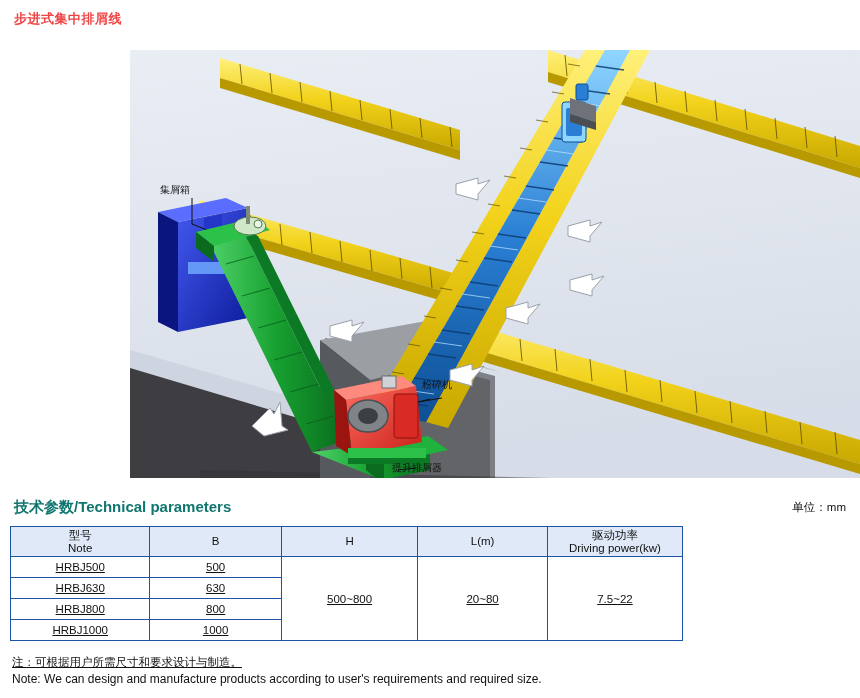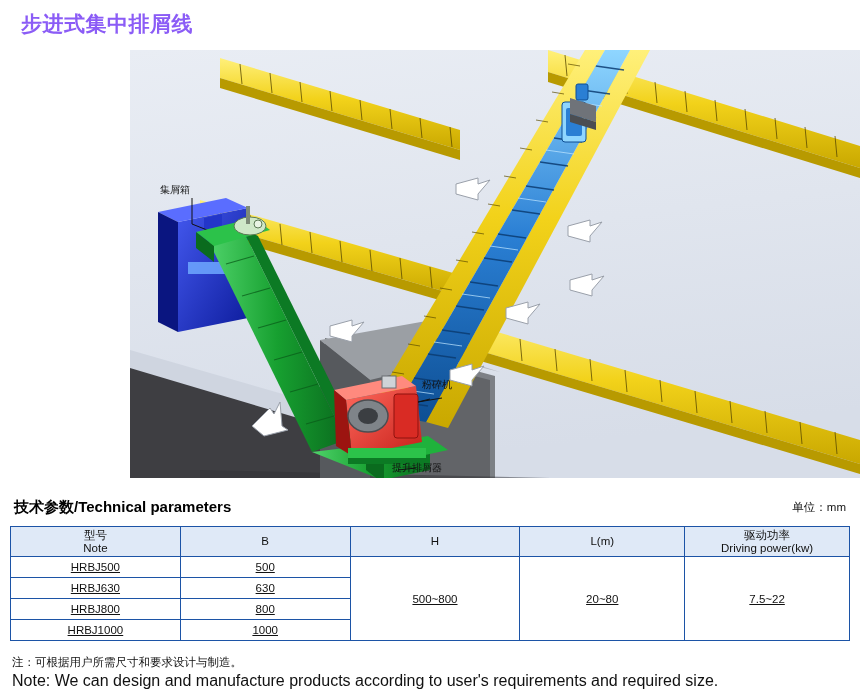--- a/index.html
+++ b/index.html
@@ -12,25 +12,24 @@
     color: #1b1b1b;
     position: relative;
     overflow: hidden;
   }
 
   
   .page-title {
     position: absolute;
     left: 14px;
     top: 10px;
-    font-size: 21px;
+    font-size: 13px;
     font-weight: bold;
-    color: #8b5cf6;
+    color: #ef4444;
     letter-spacing: 0.5px;
-    margin-left: 7px;
   }
 
   
   .illus-wrap {
     position: absolute;
     left: 130px;
     top: 50px;
     width: 730px;
     height: 428px;
     overflow: hidden;
@@ -51,36 +50,36 @@
     font-family: "Liberation Sans", sans-serif;
   }
 
   
   .tech-head {
     position: absolute;
     left: 14px;
     top: 498px;
     font-size: 15px;
     font-weight: bold;
-    color: #000000;
+    color: #0f766e;
   }
   .unit-note {
     position: absolute;
     right: 14px;
     top: 500px;
     font-size: 11.5px;
     color: #111;
   }
 
   
   table.params {
     position: absolute;
     left: 10px;
     top: 526px;
-    width: 840px;
+    width: 673px;
     border-collapse: collapse;
     font-size: 11.5px;
   }
   table.params th, table.params td {
     border: 1px solid #1c53a6;
     text-align: center;
     color: #111;
     font-weight: normal;
     padding: 0;
   }
@@ -100,26 +99,27 @@
   .col-l     { width: 165px; }
   .col-p     { width: 165px; }
 
   
   .note-cn {
     position: absolute;
     left: 12px;
     top: 655px;
     font-size: 11.5px;
     color: #111;
+    text-decoration: underline;
   }
   .note-en {
     position: absolute;
     left: 12px;
     top: 672px;
-    font-size: 16px;
+    font-size: 12px;
     color: #111;
   }
 </style>
 </head>
 <body>
 
 <div class="page-title">步进式集中排屑线</div>
 
 <div class="illus-wrap">
 

